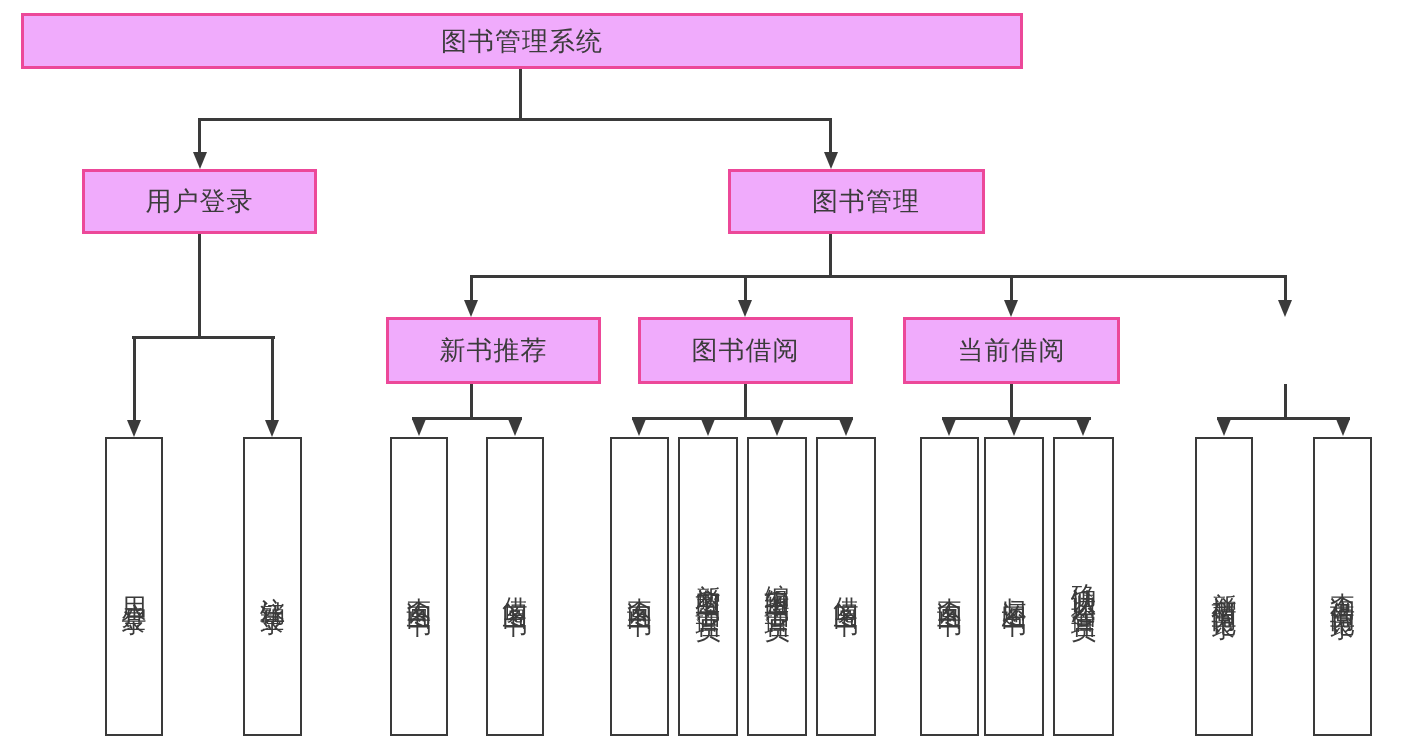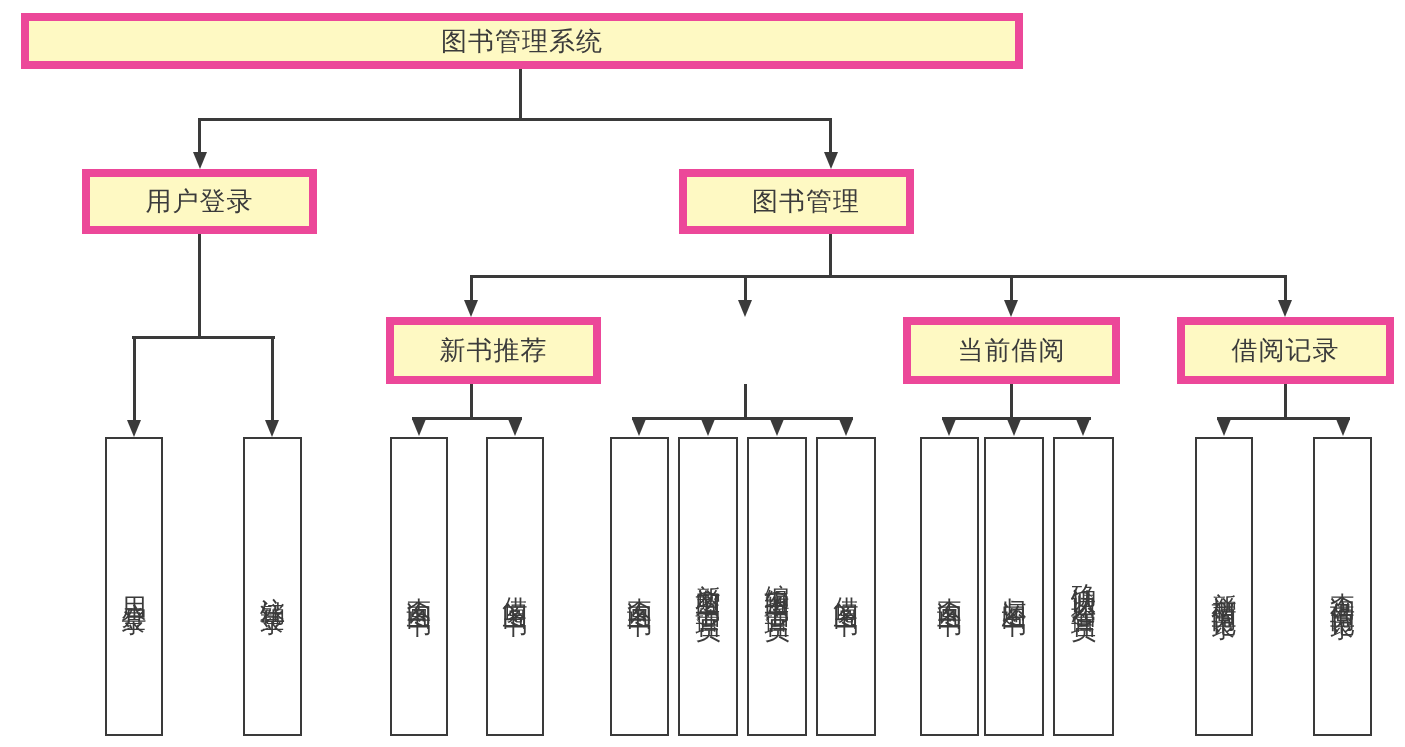--- a/index.html
+++ b/index.html
@@ -8,22 +8,22 @@
     width: 1405px;
     height: 747px;
     background: #ffffff;
     font-family: "Liberation Sans", "DejaVu Sans", sans-serif;
     overflow: hidden;
   }
   
   .bx {
     position: absolute;
     box-sizing: border-box;
-    background: #fef9c3;
-    border: 8px solid #ec4899;
+    background: #f0abfc;
+    border: 3px solid #ec4899;
     display: flex;
     align-items: center;
     justify-content: center;
     color: #3b3b3b;
     font-size: 26px;
     letter-spacing: 1px;
     white-space: nowrap;
     z-index: 2;
   }
   
@@ -83,21 +83,21 @@
   <div class="ln" style="left:519px; top:68px; width:3px; height:50px;"></div>
   <div class="ln" style="left:198px; top:118px; width:634px; height:3px;"></div>
   <div class="ln" style="left:198px; top:118px; width:3px; height:35px;"></div>
   <div class="ah" style="left:193px; top:152px;"></div>
   <div class="ln" style="left:829px; top:118px; width:3px; height:35px;"></div>
   <div class="ah" style="left:824px; top:152px;"></div>
 
   <div class="bx" style="left:82px; top:169px; width:235px; height:65px;">
     <span>用户登录</span>
   </div>
-  <div class="bx" style="left:679px; top:169px; width:235px; height:65px;padding-left:19px;">
+  <div class="bx" style="left:728px; top:169px; width:257px; height:65px;padding-left:19px;">
     <span>图书管理</span>
   </div>
 
   <div class="ln" style="left:198px; top:233px; width:3px; height:103px;"></div>
   <div class="ln" style="left:132px; top:336px; width:143px; height:3px;"></div>
   <div class="ln" style="left:133px; top:336px; width:3px; height:85px;"></div>
   <div class="ah" style="left:127px; top:420px;"></div>
   <div class="ln" style="left:271px; top:336px; width:3px; height:85px;"></div>
   <div class="ah" style="left:265px; top:420px;"></div>
 
@@ -108,25 +108,25 @@
   <div class="ln" style="left:744px; top:275px; width:3px; height:26px;"></div>
   <div class="ah" style="left:738px; top:300px;"></div>
   <div class="ln" style="left:1010px; top:275px; width:3px; height:26px;"></div>
   <div class="ah" style="left:1004px; top:300px;"></div>
   <div class="ln" style="left:1284px; top:275px; width:3px; height:26px;"></div>
   <div class="ah" style="left:1278px; top:300px;"></div>
 
   <div class="bx" style="left:364px; top:317px; width:215px; height:67px;margin-left:22px;">
     <span>新书推荐</span>
   </div>
+  <div class="bx" style="left:638px; top:317px; width:215px; height:67px;">
+    <span>图书借阅</span>
+  </div>
   <div class="bx" style="left:903px; top:317px; width:217px; height:67px;align-items:center;">
     <span>当前借阅</span>
-  </div>
-  <div class="bx" style="left:1177px; top:317px; width:217px; height:67px;">
-    <span>借阅记录</span>
   </div>
 
   <div class="ln" style="left:470px; top:384px; width:3px; height:36px;"></div>
   <div class="ln" style="left:412px; top:417px; width:110px; height:3px;"></div>
   <div class="ah" style="left:412px; top:419px;"></div>
   <div class="ah" style="left:508px; top:419px;"></div>
 
   <div class="ln" style="left:744px; top:384px; width:3px; height:36px;"></div>
   <div class="ln" style="left:632px; top:417px; width:221px; height:3px;"></div>
   <div class="ah" style="left:632px; top:419px;"></div>

